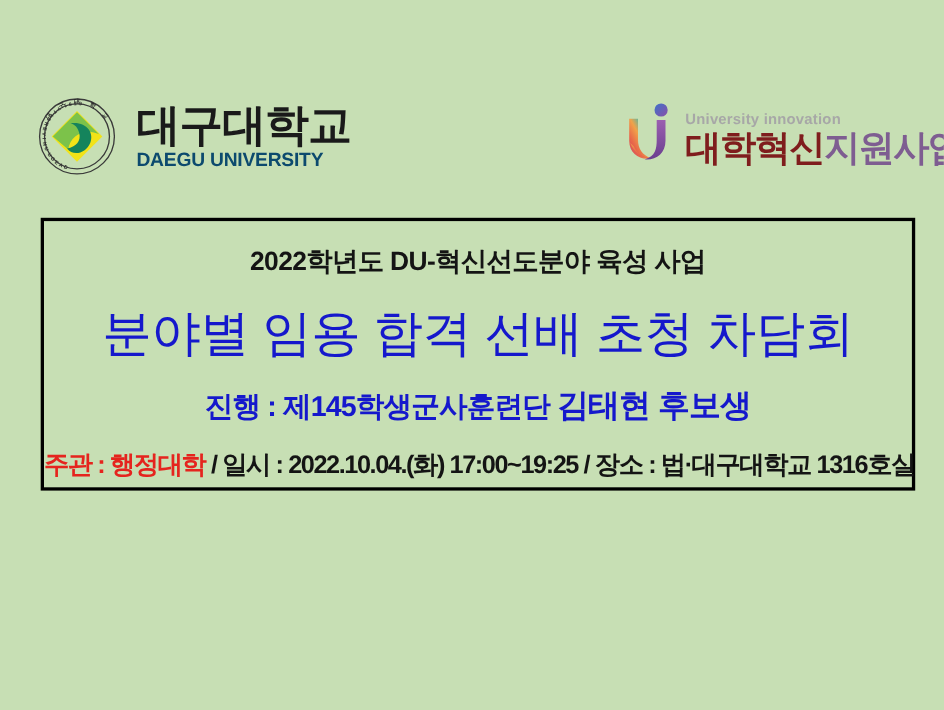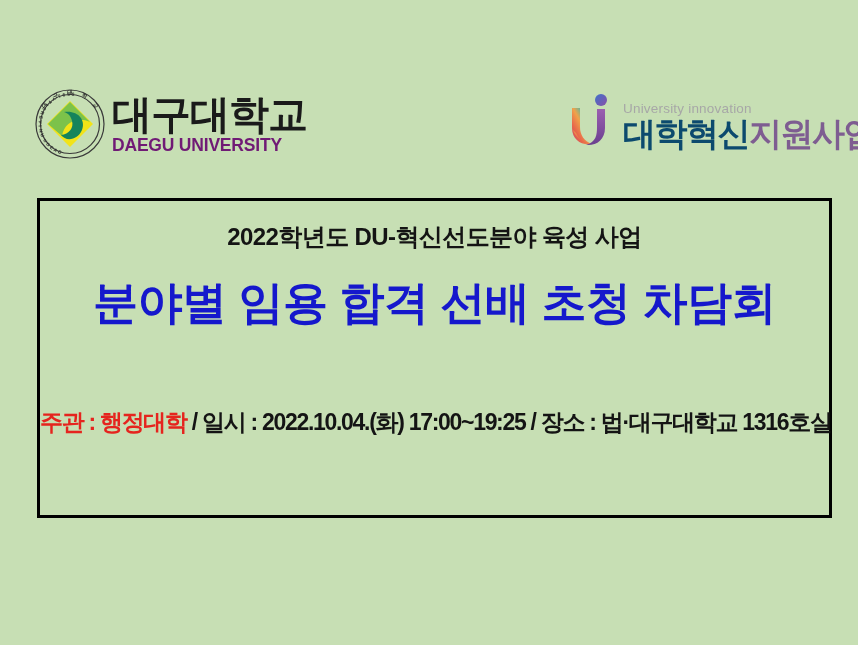--- a/index.html
+++ b/index.html
@@ -31,21 +31,21 @@
     height: 190px;
   }
 
   
   .du-logo {
     position: absolute;
     left: 34px;
     top: 88px;
     display: flex;
     align-items: center;
-    gap: 6px;
+    gap: 18px;
   }
   .du-seal {
     position: relative;
     width: 72px;
     height: 72px;
     flex: 0 0 auto;
   }
   .du-seal svg { display: block; }
 
   .du-word {
@@ -57,21 +57,21 @@
   .du-word-ko {
     font-size: 40px;
     font-weight: 700;
     color: #1a1a1a;
     letter-spacing: -1px;
     line-height: 1.02;
   }
   .du-word-en {
     font-size: 17.5px;
     font-weight: 700;
-    color: #701a75;
+    color: #0c4a6e;
     letter-spacing: -0.2px;
     margin-top: 2px;
   }
 
   
   .ui-logo {
     position: absolute;
     left: 568px;
     top: 92px;
     display: flex;
@@ -89,39 +89,39 @@
     flex-direction: column;
     align-items: flex-start;
     line-height: 1;
     padding-bottom: 2px;
   }
   .ui-sub {
     font-size: 13.5px;
     color: #a7a7a7;
     letter-spacing: 0.2px;
     margin-bottom: 2px;
-    font-weight: 400;
+    font-weight: 700;
   }
   .ui-main {
     font-size: 33px;
     font-weight: 700;
     letter-spacing: -1.5px;
     white-space: nowrap;
     line-height: 1;
   }
-  .ui-main .part-red { color: #0c4a6e; }
+  .ui-main .part-red { color: #7f1d1d; }
   .ui-main .part-purple { color: #7e5d91; }
 
   
   .frame {
     position: absolute;
     left: 37px;
     top: 198px;
     width: 795px;
-    height: 320px;
+    height: 248px;
     border: 3px solid #000000;
     box-sizing: border-box;
     background: transparent;
   }
 
   .line {
     position: absolute;
     left: 0;
     width: 100%;
     text-align: center;
@@ -132,21 +132,21 @@
     top: 20px;
     font-size: 24px;
     font-weight: 700;
     color: #141414;
     letter-spacing: -0.6px;
   }
 
   .line-title {
     top: 72px;
     font-size: 45px;
-    font-weight: 700;
+    font-weight: 400;
     color: #1518cc;
     letter-spacing: -0.5px;
     text-align: center;
   }
 
   .line-host {
     top: 148px;
     font-size: 26px;
     font-weight: 700;
     color: #1518cc;
@@ -251,18 +251,19 @@
       </div>
     </div>
   </div>
 
   <div class="frame">
 
     <div class="line line-program">2022학년도 DU-혁신선도분야 육성 사업</div>
 
     <div class="line line-title">분야별 임용 합격 선배 초청 차담회</div>
 
+    <div class="line line-host"><span>진행 : 제145학생군사훈련단 </span><span class="name">김태현 후보생</span></div>
 
     <div class="line line-details"><span class="organizer">주관 : 행정대학</span><span class="sep"> / </span><span>일시 : 2022.10.04.(화) 17:00~19:25</span><span class="sep"> / </span><span>장소 : 법·대구대학교 1316호실</span></div>
 
   </div>
 
 </div>
 
 </body></html>

